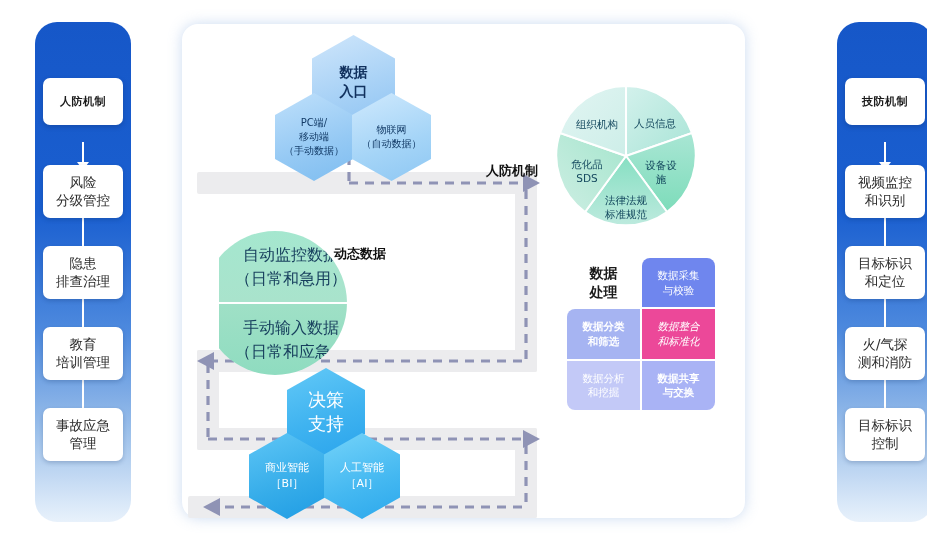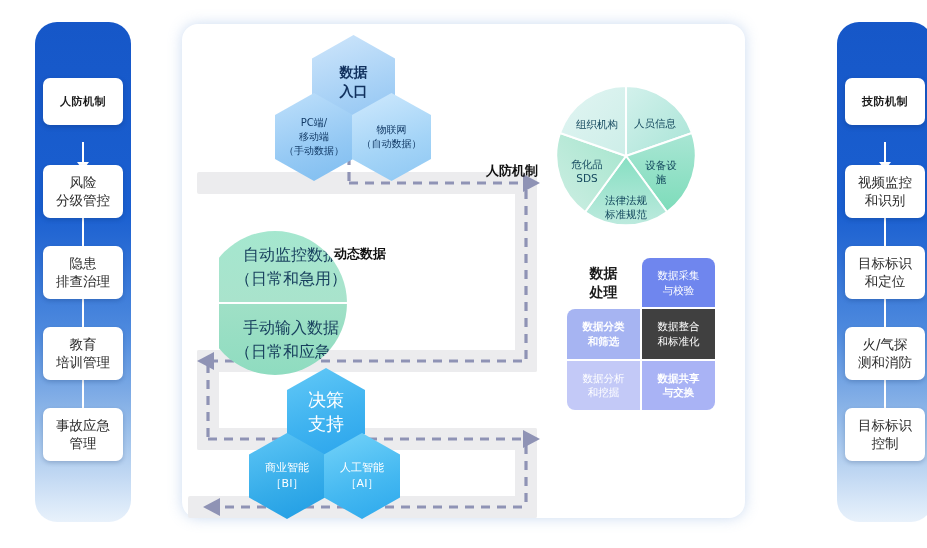--- a/index.html
+++ b/index.html
@@ -126,21 +126,21 @@
   .dp-cell{
     display:flex;align-items:center;justify-content:center;
     text-align:center;white-space:pre-line;
     font-size:10.5px;color:#ffffff;line-height:1.4;
   }
   .dp-label{
     background:transparent;color:#1b1b1b;font-size:14px;font-weight:bold;line-height:1.35;
   }
   .dp-c1{background:#6f86ee;border-radius:8px 8px 0 0;}
   .dp-c2{background:#a6b4f2;border-radius:8px 0 0 0;font-weight:bold;}
-  .dp-c3{background:#404040;}
+  .dp-c3{background:#ec4899;font-style:italic;}
   .dp-c4{background:#c3c9f7;border-radius:0 0 0 8px;}
   .dp-c5{background:#a9b3f5;border-radius:0 0 8px 0;font-weight:bold;}
 
   
   .flow-label{
     position:absolute;font-size:13px;font-weight:bold;color:#111111;
     white-space:nowrap;
   }
   .lbl-static{left:486px;top:162px;}
   .lbl-dynamic{left:334px;top:245px;}

